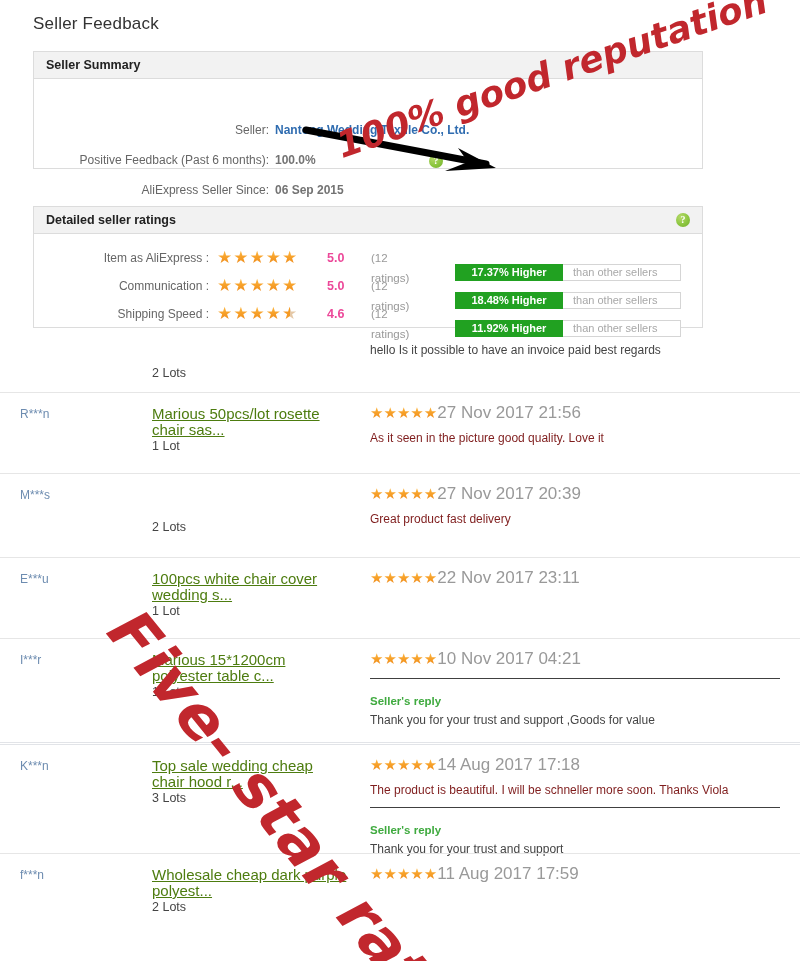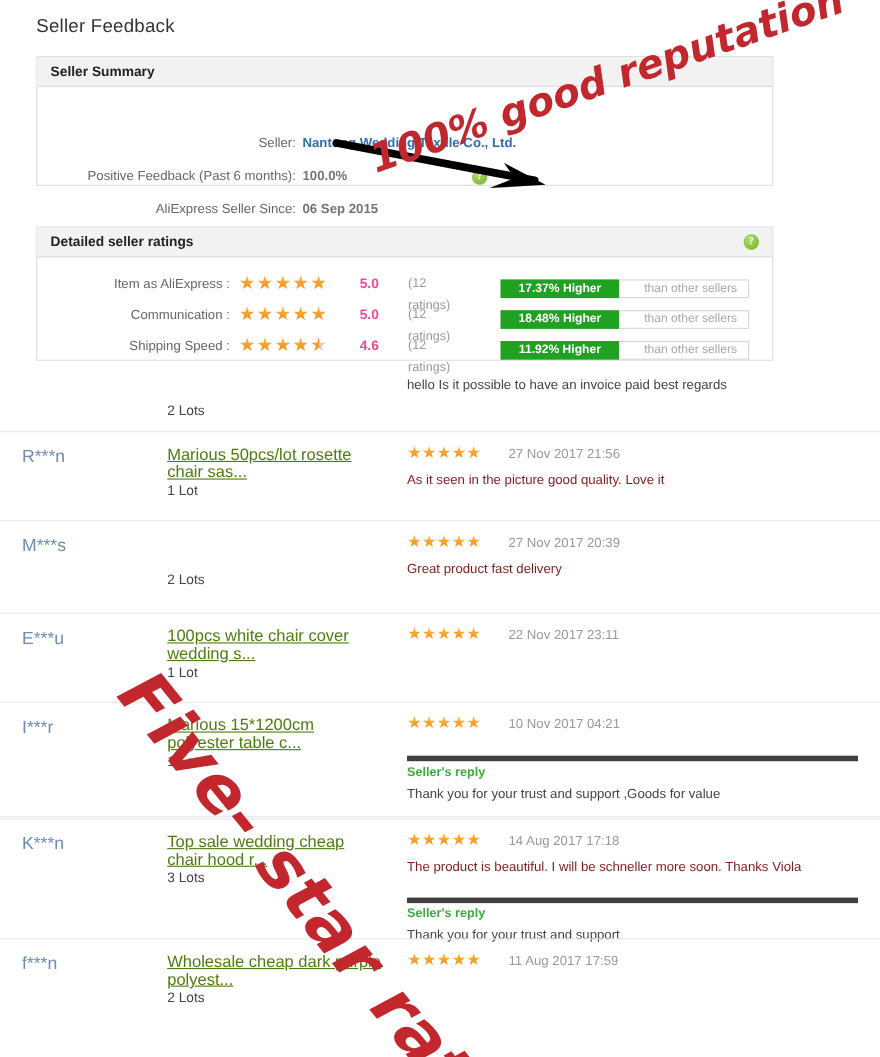--- a/index.html
+++ b/index.html
@@ -134,21 +134,21 @@
     position: absolute;
     left: 318px;
     color: #999999;
     font-size: 11.5px;
     line-height: 20px;
     margin-left: 19px;
   }
   .cmp {
     position: absolute;
     left: 421px;
-    top: 6px;
+    top: 16px;
     display: flex;
     height: 17px;
   }
   .cmp-green {
     background: #21a121;
     color: #ffffff;
     font-weight: bold;
     font-size: 11px;
     line-height: 17px;
     padding: 0 8px;
@@ -159,21 +159,21 @@
   .cmp-grey {
     border: 1px solid #d5d5d5;
     border-left: none;
     color: #a8a8a8;
     font-size: 11px;
     line-height: 15px;
     padding: 0 10px;
     box-sizing: border-box;
     background: #ffffff;
     min-width: 118px;
-    text-align: right;
+    text-align: left;
   }
 
   
   .fb-list {
     position: absolute;
     left: 0;
     top: 330px;
     width: 800px;
   }
   .fb-row {
@@ -182,21 +182,21 @@
     box-sizing: border-box;
   }
   .fb-row.thick { border-top: 3px double #e2e4e8; }
   .fb-row.noline { border-top: none; }
 
   .fb-user {
     position: absolute;
     left: 20px;
     top: 14px;
     color: #6d8cb0;
-    font-size: 16px;
+    font-size: 12px;
   }
   .fb-prod {
     position: absolute;
     left: 152px;
     top: 13px;
     width: 196px;
     color: #4d7c0f;
     font-size: 15px;
     line-height: 16px;
   }
@@ -222,34 +222,34 @@
   .fb-stars .st {
     display: inline-block;
     background: linear-gradient(180deg, #ffc14d 0%, #f59a23 58%, #e8801a 100%);
     -webkit-background-clip: text;
     background-clip: text;
     color: transparent;
   }
   .fb-date {
     display: inline-block;
     vertical-align: middle;
-    margin-left: 25px;
+    margin-left: 0;
     color: #999999;
-    font-size: 12px;
+    font-size: 17px;
   }
   .fb-comment {
     margin-top: 7px;
     color: #7f1d1d;
     font-size: 12px;
     line-height: 16px;
   }
   .fb-reply-wrap {
-    margin-top: 20px;
-    border-top: 5px solid #404040;
-    padding-top: 4px;
+    margin-top: 9px;
+    border-top: 1px solid #404040;
+    padding-top: 16px;
   }
   .fb-reply-title {
     color: #3faa3f;
     font-weight: bold;
     font-size: 11.5px;
   }
   .fb-reply-text {
     margin-top: 6px;
     color: #444444;
     font-size: 12px;

